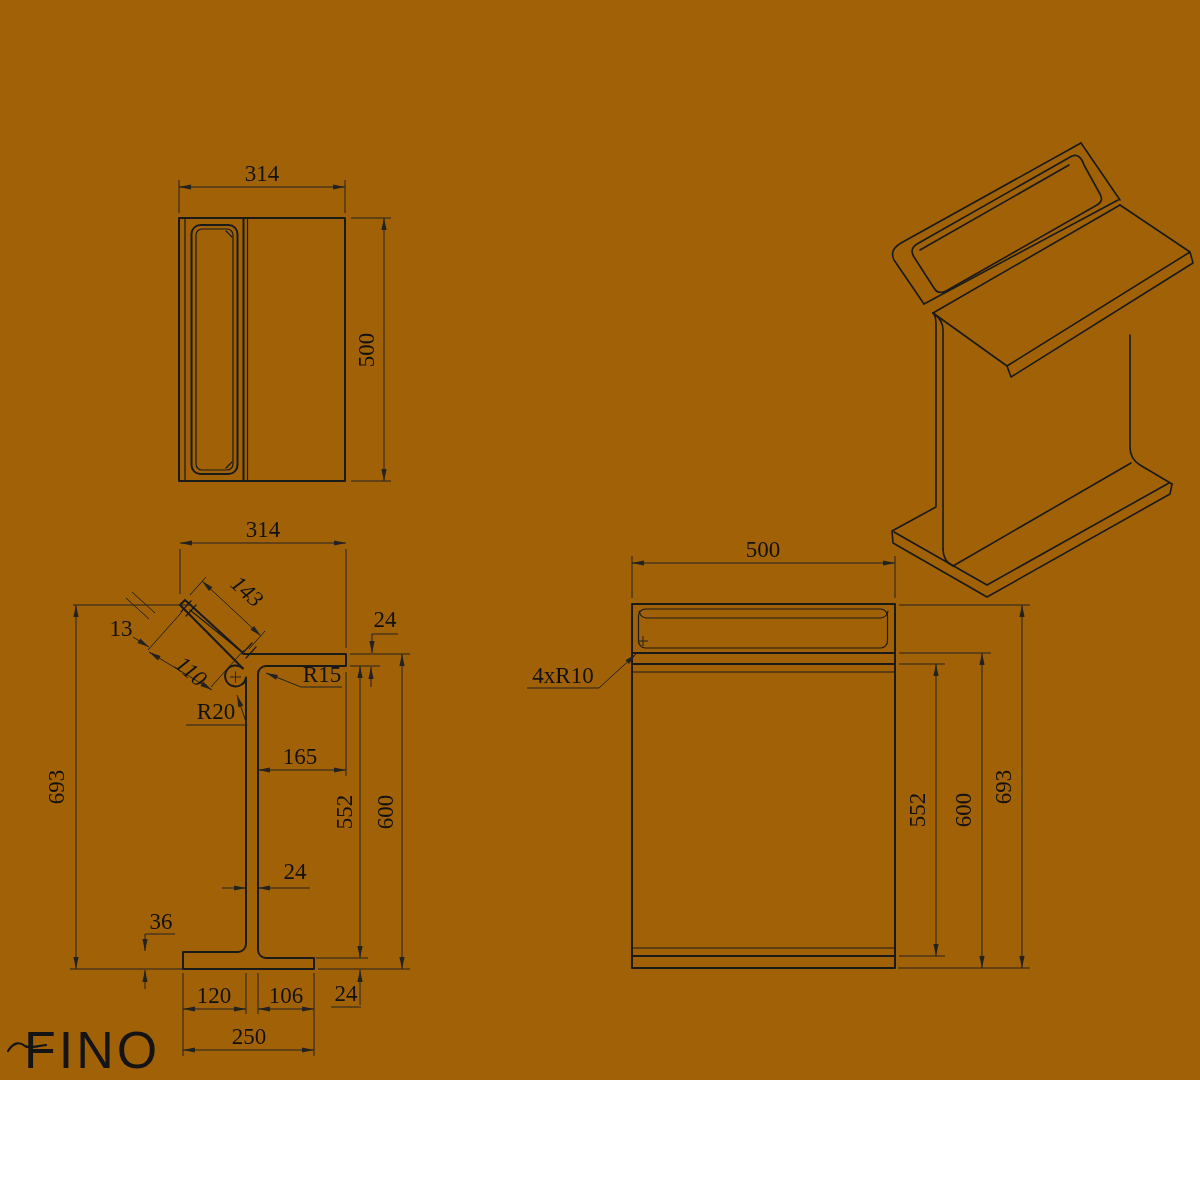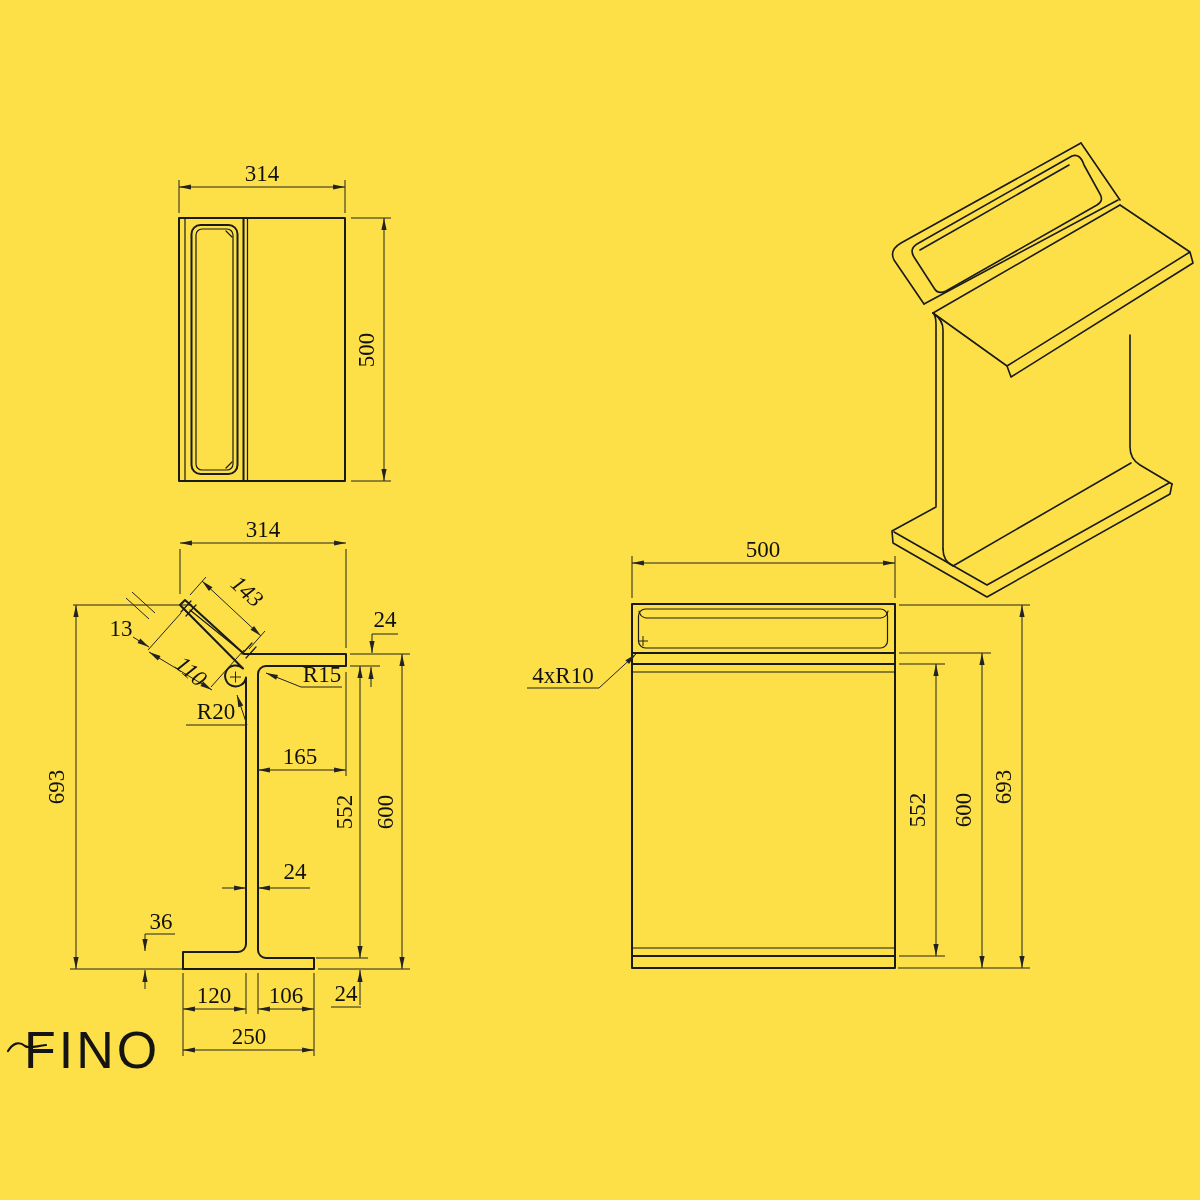--- a/index.html
+++ b/index.html
@@ -1,16 +1,16 @@
 <!DOCTYPE html>
 <html><head>
 <meta charset="utf-8">
 <style>
   html,body{margin:0;padding:0;background:#ffffff;}
-  .page{position:relative;width:1200px;height:1200px;background:#fde047;overflow:hidden;text-decoration:underline;}
+  .page{position:relative;width:1200px;height:1080px;background:#a16207;overflow:hidden;text-decoration:underline;}
   svg{display:block;}
   .obj{stroke:#1a1a1a;stroke-width:2;fill:none;stroke-linejoin:round;stroke-linecap:round;}
   .thin{stroke:#1a1a1a;stroke-width:1.2;fill:none;stroke-linejoin:round;stroke-linecap:round;}
   .iso{stroke:#1a1a1a;stroke-width:1.6;fill:none;stroke-linejoin:round;stroke-linecap:round;}
   .dimline{stroke:#222;stroke-width:1;fill:none;}
   .dim{font-family:"Liberation Serif",serif;font-size:23px;fill:#111;}
   .dimi{font-family:"Liberation Serif",serif;font-size:23px;font-style:italic;fill:#111;}
   .logo{font-family:"Liberation Sans",sans-serif;font-size:52px;letter-spacing:3px;fill:#141414;}
 </style>
 </head>

